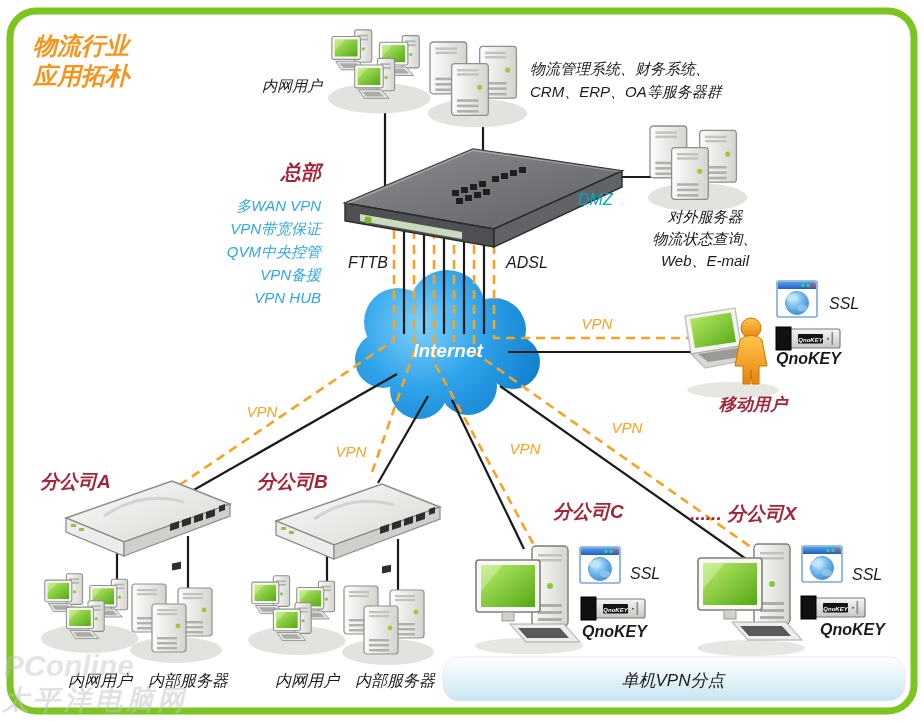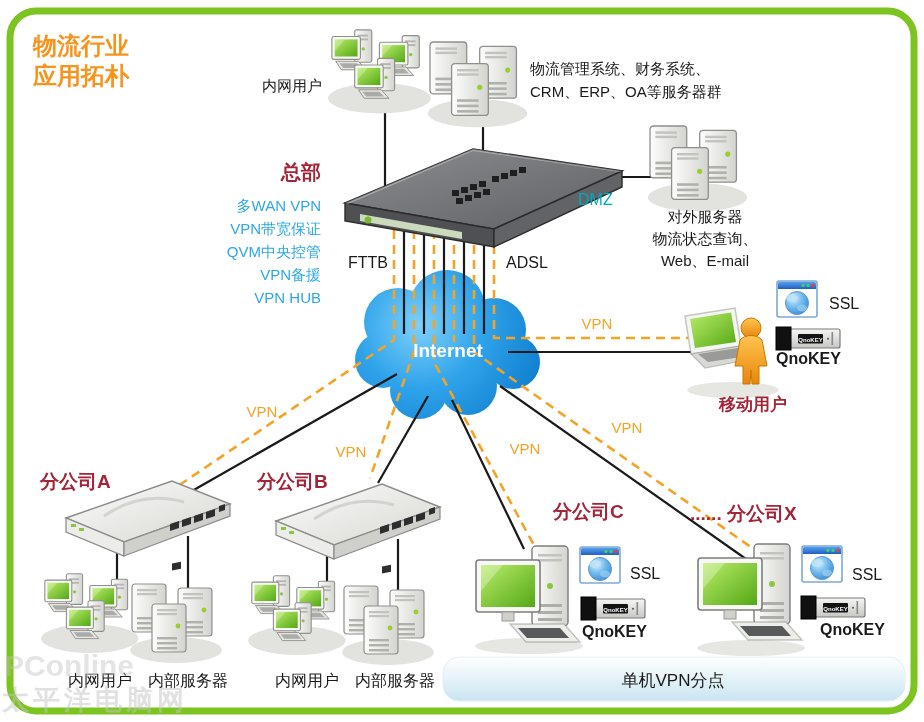--- a/index.html
+++ b/index.html
@@ -1,17 +1,17 @@
 <!DOCTYPE html>
 <html><head>
 <meta charset="utf-8">
 <style>
   html,body{margin:0;padding:0;background:#fff;}
   .stage{position:relative;width:924px;height:722px;background:#ffffff;overflow:hidden;
-         font-family:"Liberation Sans", sans-serif;}
+         font-family:"Liberation Sans", sans-serif;font-style:italic;}
   svg{position:absolute;left:0;top:0;font-family:"Liberation Sans", sans-serif;}
   text{font-family:"Liberation Sans", sans-serif;}
 </style>
 </head>
 <body>
 
 <div class="stage">
 <svg width="924" height="722" viewBox="0 0 924 722" xmlns="http://www.w3.org/2000/svg" xmlns:xlink="http://www.w3.org/1999/xlink">
   <defs>
     <radialGradient id="cloudG" gradientUnits="userSpaceOnUse" cx="420" cy="325" r="140">

